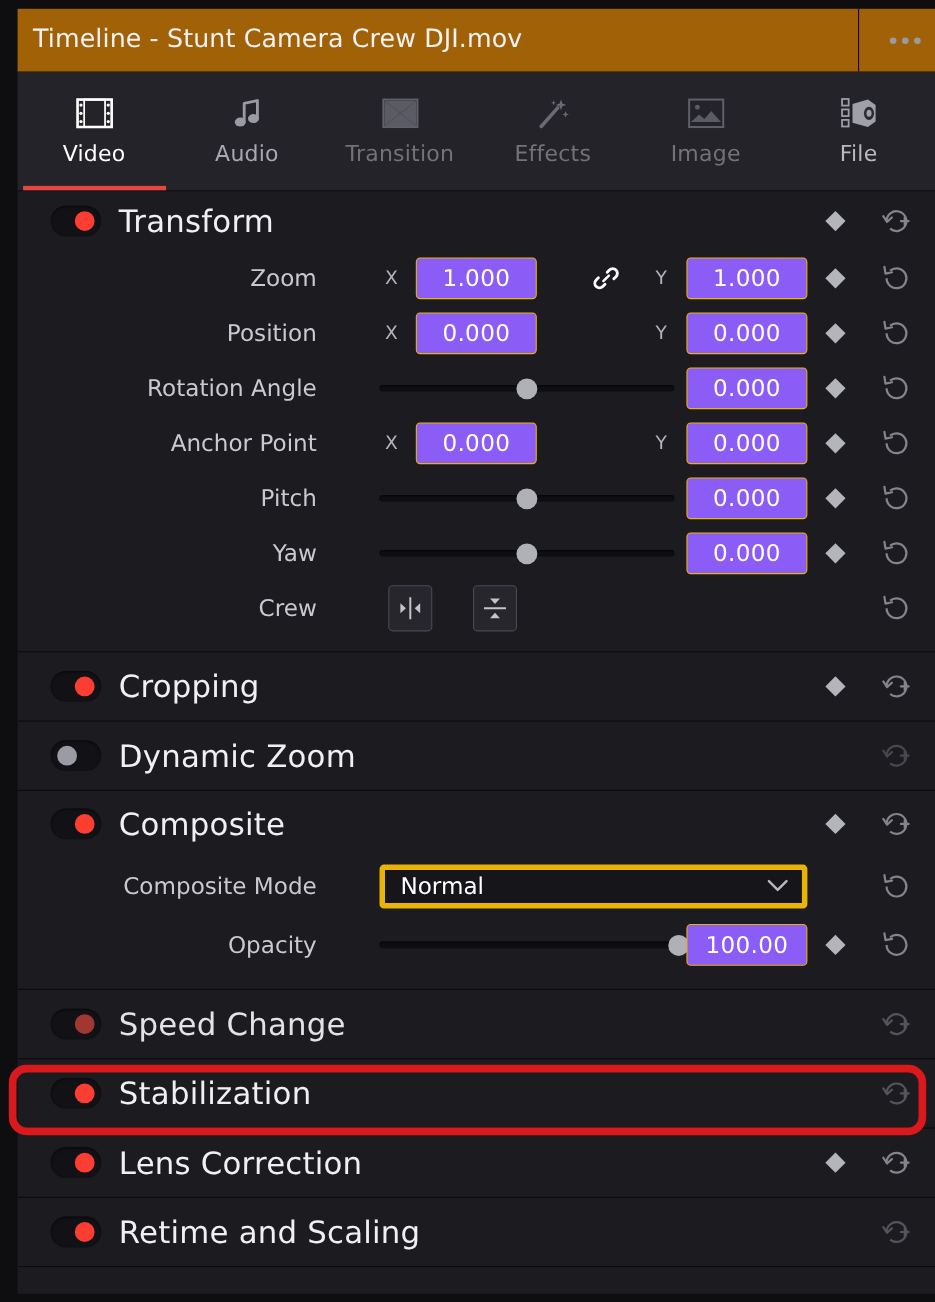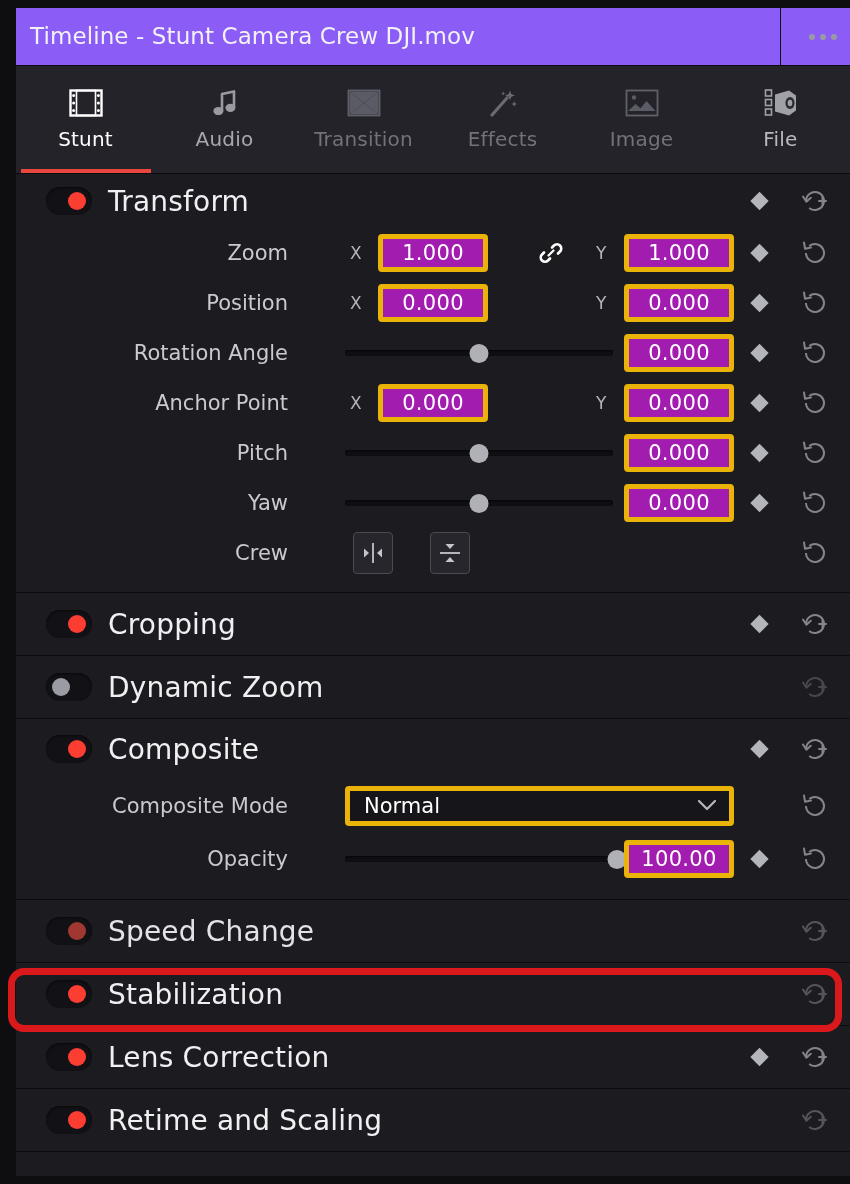--- a/index.html
+++ b/index.html
@@ -40,21 +40,21 @@
     left: 0; bottom: 0;
     width: 850px; height: 8px;
     background: #0e0e11;
   }
 
   
   .titlebar {
     position: absolute;
     left: 16px; top: 8px;
     width: 834px; height: 58px;
-    background: #8b5cf6;
+    background: #a16207;
     border-bottom: 1px solid #0c0c0f;
     box-sizing: border-box;
   }
   .title-text {
     position: absolute;
     left: 14px; top: 0;
     height: 57px;
     line-height: 57px;
     font-size: 23px;
     color: #f2f2f4;
@@ -213,22 +213,22 @@
     position: absolute;
     font-size: 17px;
     color: #b3b3ba;
   }
   .axis.x { left: 301px; }
   .axis.y { left: 547px; }
 
   .numfield {
     position: absolute;
     height: 38px;
-    background: #a21caf;
-    border: 5px solid #eab308;
+    background: #8b5cf6;
+    border: 1px solid #eab308;
     border-radius: 4px;
     box-sizing: border-box;
     color: #ffffff;
     font-size: 21px;
     display: flex;
     align-items: center;
     justify-content: center;
     letter-spacing: 0.3px;
   }
   .numfield.f1 { left: 329px; width: 110px; }
@@ -345,21 +345,21 @@
           <rect x="1.5" y="1.5" width="31" height="25" fill="none" stroke="#ffffff" stroke-width="2.4"></rect>
           <rect x="7.5" y="1.5" width="19" height="25" fill="none" stroke="#ffffff" stroke-width="1.6"></rect>
           <circle cx="4.6" cy="6.5" r="1.5" fill="#ffffff"></circle>
           <circle cx="4.6" cy="14" r="1.5" fill="#ffffff"></circle>
           <circle cx="4.6" cy="21.5" r="1.5" fill="#ffffff"></circle>
           <circle cx="29.4" cy="6.5" r="1.5" fill="#ffffff"></circle>
           <circle cx="29.4" cy="14" r="1.5" fill="#ffffff"></circle>
           <circle cx="29.4" cy="21.5" r="1.5" fill="#ffffff"></circle>
         </svg>
       </div>
-      <div class="tab-label">Stunt</div>
+      <div class="tab-label">Video</div>
       <div class="underline"></div>
     </div>
 
     <div class="tab">
       <div class="tab-ico">
         <svg width="30" height="30" viewBox="0 0 30 30">
           <path d="M12 23V6l12-2.6v16.4" fill="none" stroke="#9a9aa2" stroke-width="2.6" stroke-linecap="round" stroke-linejoin="round"></path>
           <ellipse cx="8.4" cy="23" rx="5" ry="4.1" fill="#9a9aa2"></ellipse>
           <ellipse cx="20.4" cy="19.8" rx="5" ry="4.1" fill="#9a9aa2"></ellipse>
         </svg>

